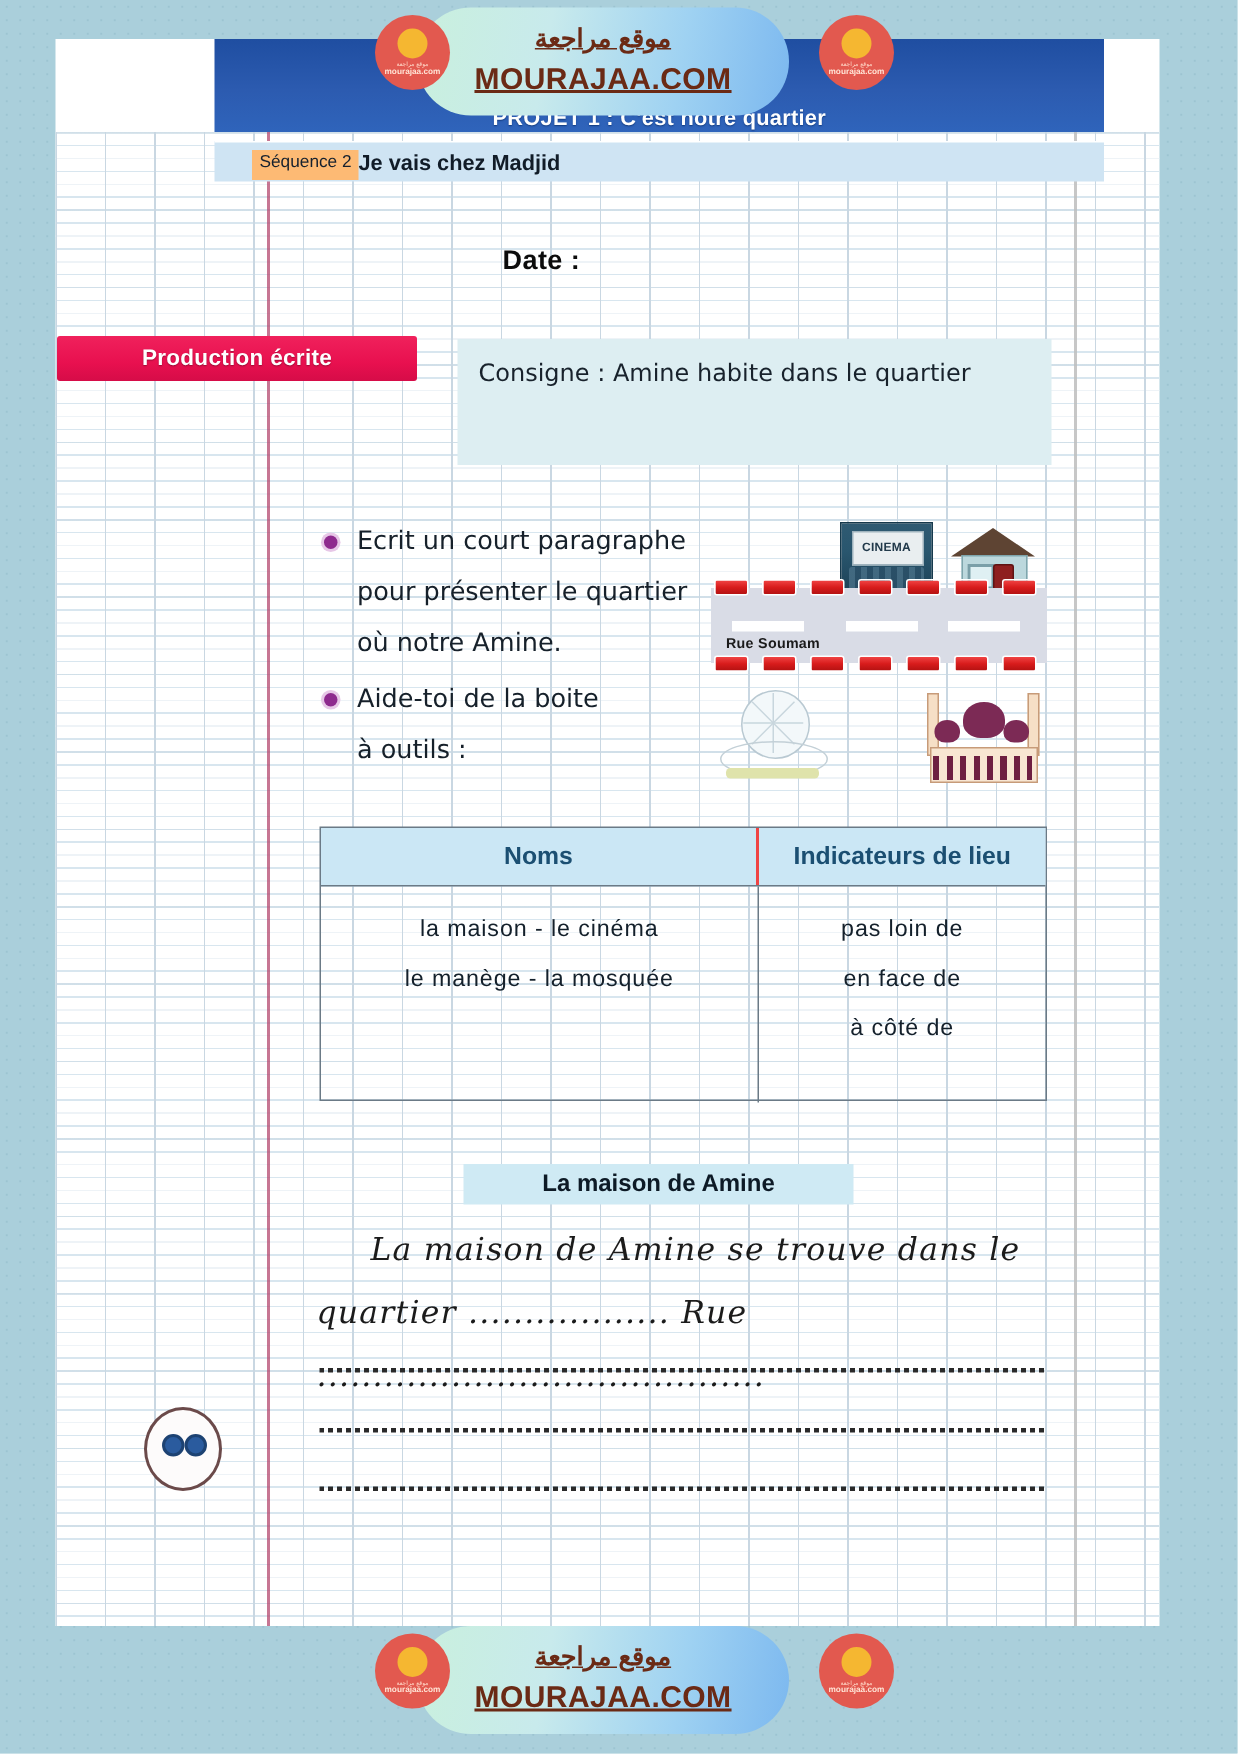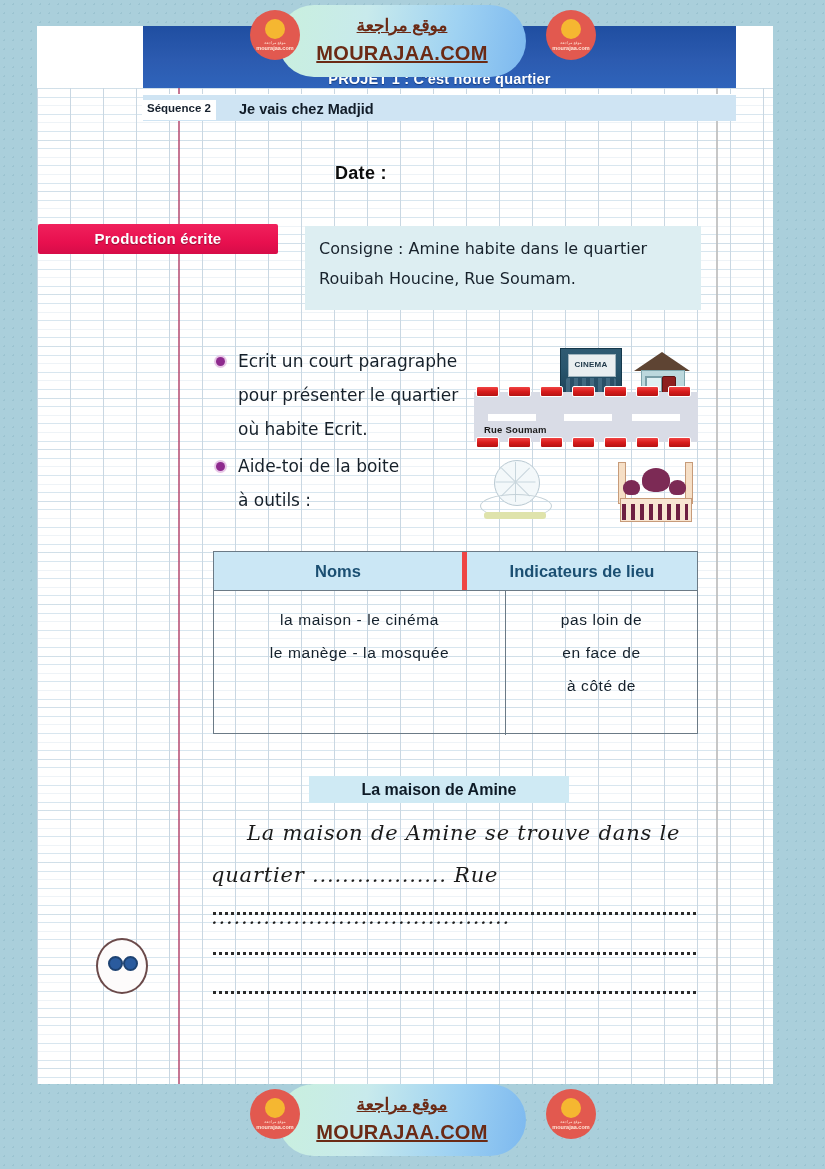--- a/index.html
+++ b/index.html
@@ -64,22 +64,22 @@
   .proj-title{
     position:absolute;left:143px;top:68px;width:593px;height:22px;
     color:#ffffff;font-size:14.5px;font-weight:bold;text-align:center;
     letter-spacing:.2px;line-height:22px;text-shadow:0 1px 1px #123a7d;
   }
   .seq-band{
     position:absolute;left:143px;top:94px;width:593px;height:26px;
     background:#cfe4f3;border-top:1px solid #ffffff;
   }
   .seq-chip{
-    position:absolute;left:142px;top:100px;height:17px;
-    background:#ffffff;color:#16212e;font-size:11.5px;font-weight:bold;
+    position:absolute;left:168px;top:100px;height:17px;
+    background:#fdba74;color:#16212e;font-size:11.5px;font-weight:normal;
     padding:1px 5px 2px 5px;line-height:15px;
   }
   .seq-text{
     position:absolute;left:239px;top:98px;height:22px;
     color:#111c28;font-size:14.5px;font-weight:bold;line-height:22px;
   }
 
   
   .date-label{
     position:absolute;left:335px;top:163px;
@@ -204,21 +204,21 @@
     position:absolute;left:4px;top:44px;width:66px;height:16px;
     background:repeating-linear-gradient(to right,#6e1f41 0 4px,transparent 4px 9px);
   }
 
   
   .tools-table{
     position:absolute;left:213px;top:551px;width:485px;height:183px;
     border:1px solid #6b7a86;box-sizing:border-box;background:transparent;
   }
   .tt-head{display:flex;height:38px;background:#cbe7f5;border-bottom:1px solid #6b7a86;}
-  .tt-head .c1{width:253px;border-right:5px solid #ef4444;}
+  .tt-head .c1{width:292px;border-right:2px solid #ef4444;}
   .tt-head .c2{flex:1;}
   .tt-head div{
     line-height:38px;text-align:center;font-size:16.5px;font-weight:bold;color:#1b4f72;
     box-sizing:border-box;
   }
   .tt-body{display:flex;height:144px;}
   .tt-body .c1{width:292px;border-right:1px solid #6b7a86;padding-top:12px;}
   .tt-body .c2{flex:1;padding-top:12px;}
   .tt-body div{box-sizing:border-box;text-align:center;font-family:Liberation Sans, sans-serif;font-size:15.5px;color:#14202b;}
   .tt-row{line-height:33px;letter-spacing:.6px;}
@@ -308,29 +308,28 @@
 <div class="seq-chip">Séquence 2</div>
 <div class="seq-text">Je vais chez Madjid</div>
 
 <div class="date-label">Date :</div>
 
 <div class="prod-tag"></div>
 <div class="prod-tag-text">Production écrite</div>
 
 <div class="consigne">
   <div>Consigne : Amine habite dans le quartier</div>
-  <div>Rouibah Houcine, Rue Soumam.</div>
 </div>
 
 <div class="bullets">
   <div class="b-item">
     <span class="b-dot"></span>
     <span>Ecrit un court paragraphe</span><br>
     <span>pour présenter le quartier</span><br>
-    <span>où habite Ecrit.</span>
+    <span>où notre Amine.</span>
   </div>
   <div class="b-item">
     <span class="b-dot"></span>
     <span>Aide-toi de la boite</span><br>
     <span>à outils  :</span>
   </div>
 </div>
 
 <div class="scene">
 

